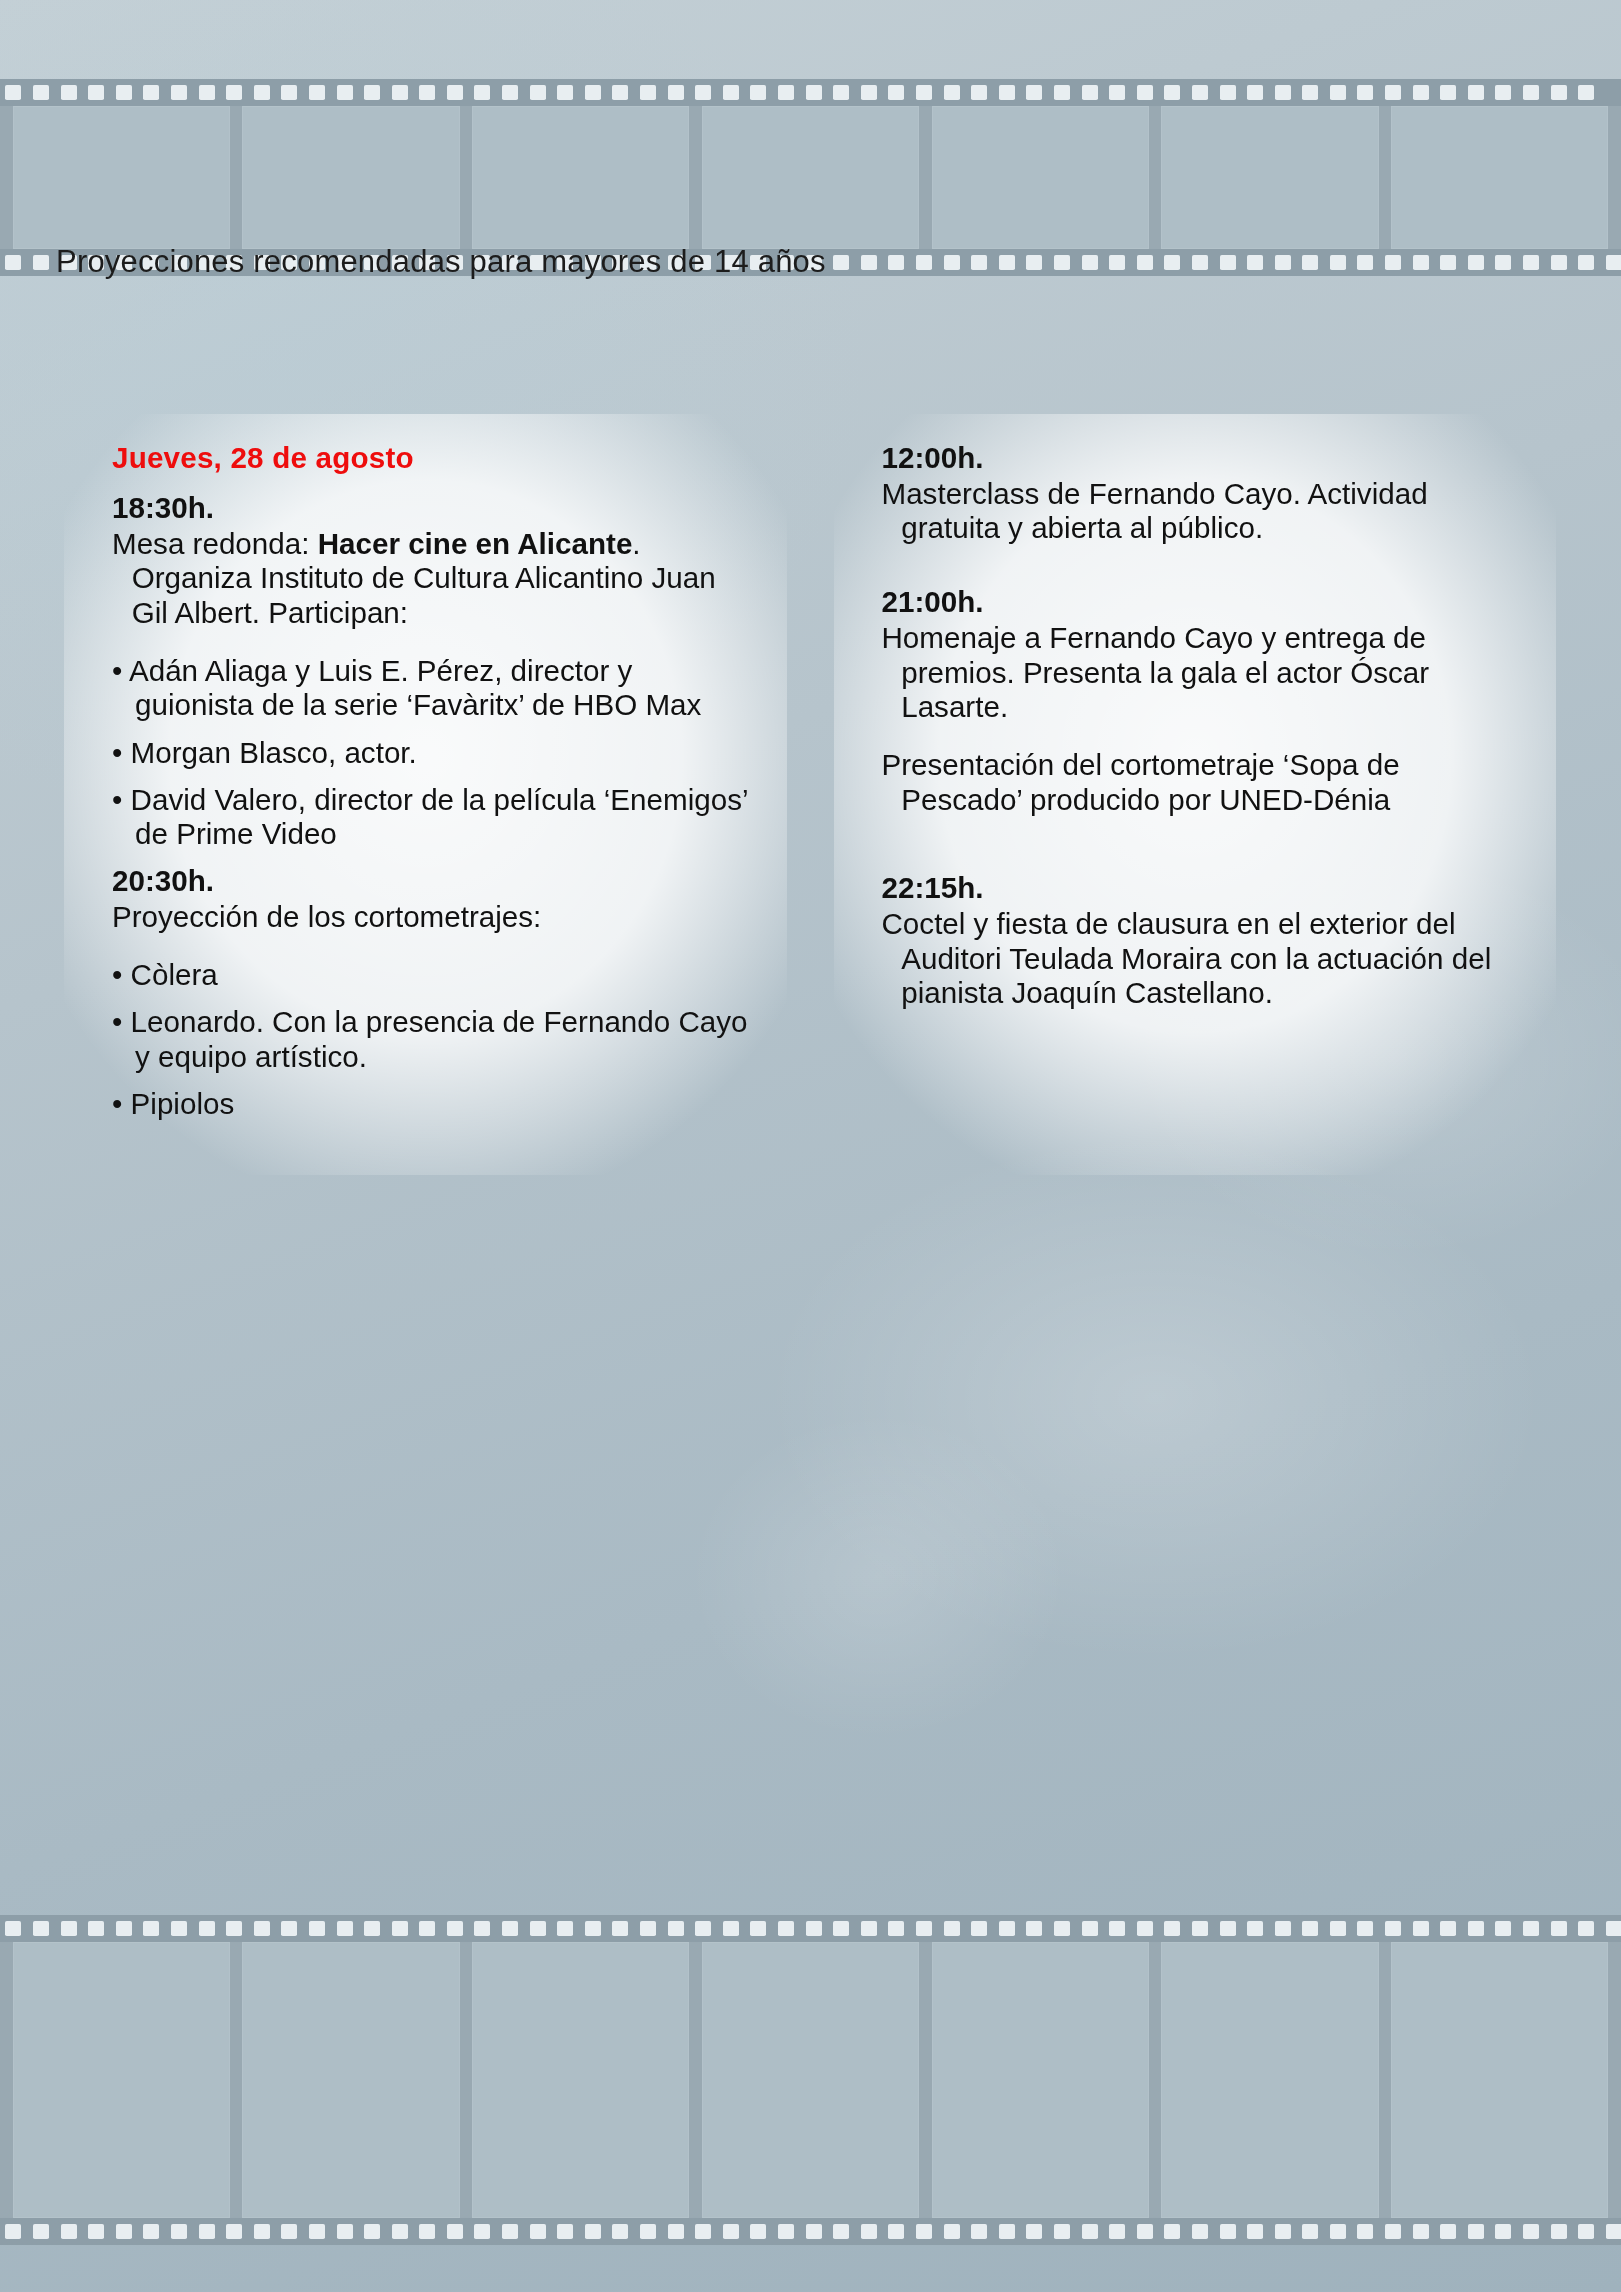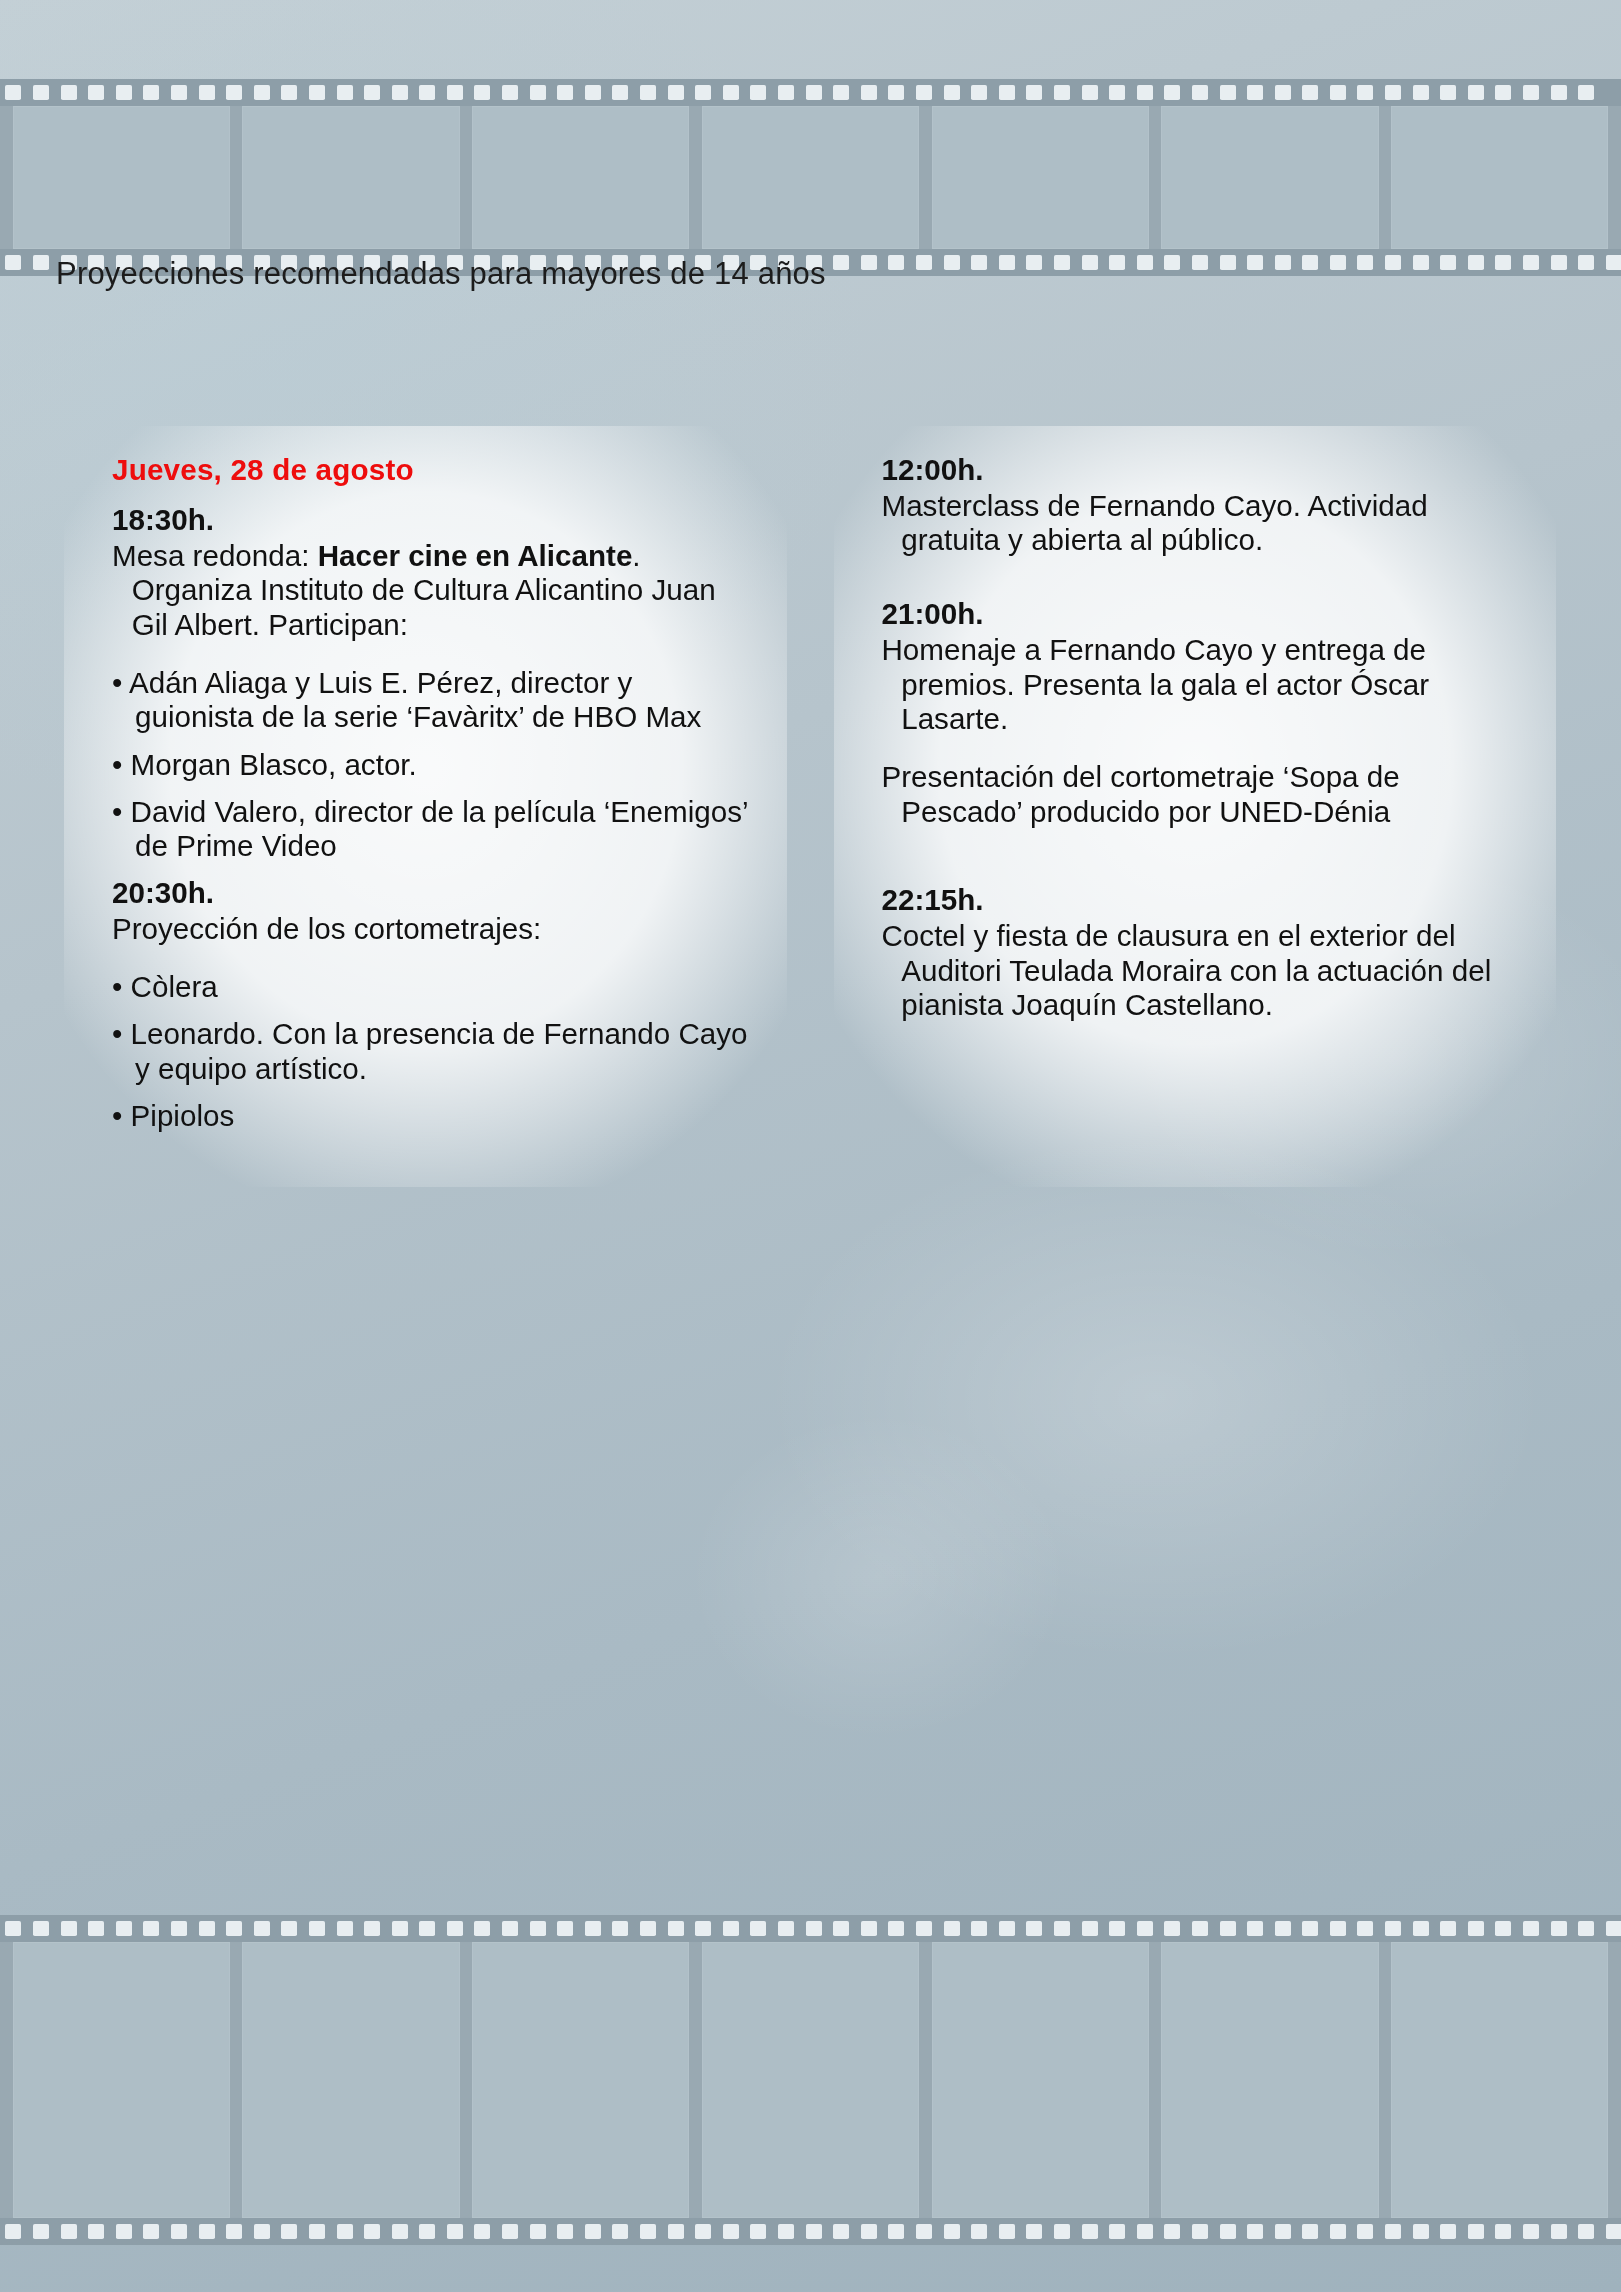--- a/index.html
+++ b/index.html
@@ -68,31 +68,31 @@
   .strip-top .frames-band { position: absolute; top: 27px; left: 0; right: 0; bottom: 27px; }
   .strip-top .perf-row.bottom { position: absolute; left: 0; right: 0; bottom: 0; }
 
   .strip-bottom { top: 1915px; height: 330px; }
   .strip-bottom .frames-band { position: absolute; top: 27px; left: 0; right: 0; bottom: 27px; }
   .strip-bottom .perf-row.bottom { position: absolute; left: 0; right: 0; bottom: 0; }
 
   .strip-header-text {
     position: absolute;
     left: 56px;
-    top: 256px;
+    top: 244px;
     font-size: 31px;
     color: #1c1c1c;
     letter-spacing: 0.2px;
     z-index: 5;
   }
 
   
   .columns {
     position: absolute;
-    top: 426px;
+    top: 414px;
     left: 64px;
     width: 1492px;
     display: flex;
     gap: 47px;
   }
   .col {
     position: relative;
     width: 723px;
     padding: 27px 30px 41px 30px;
     box-sizing: border-box;

